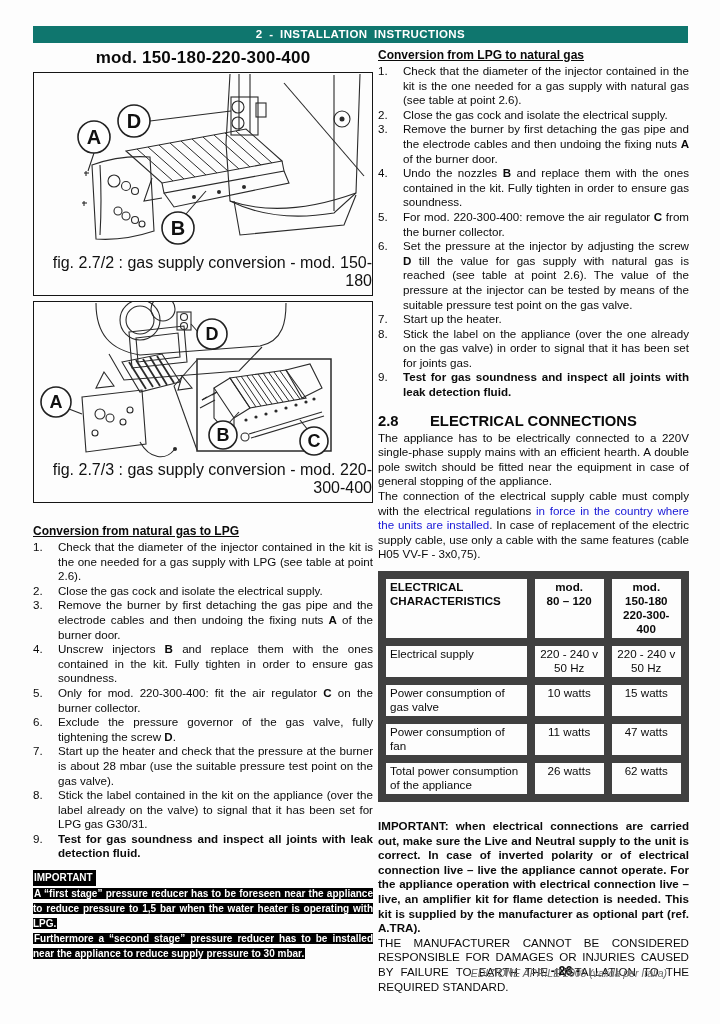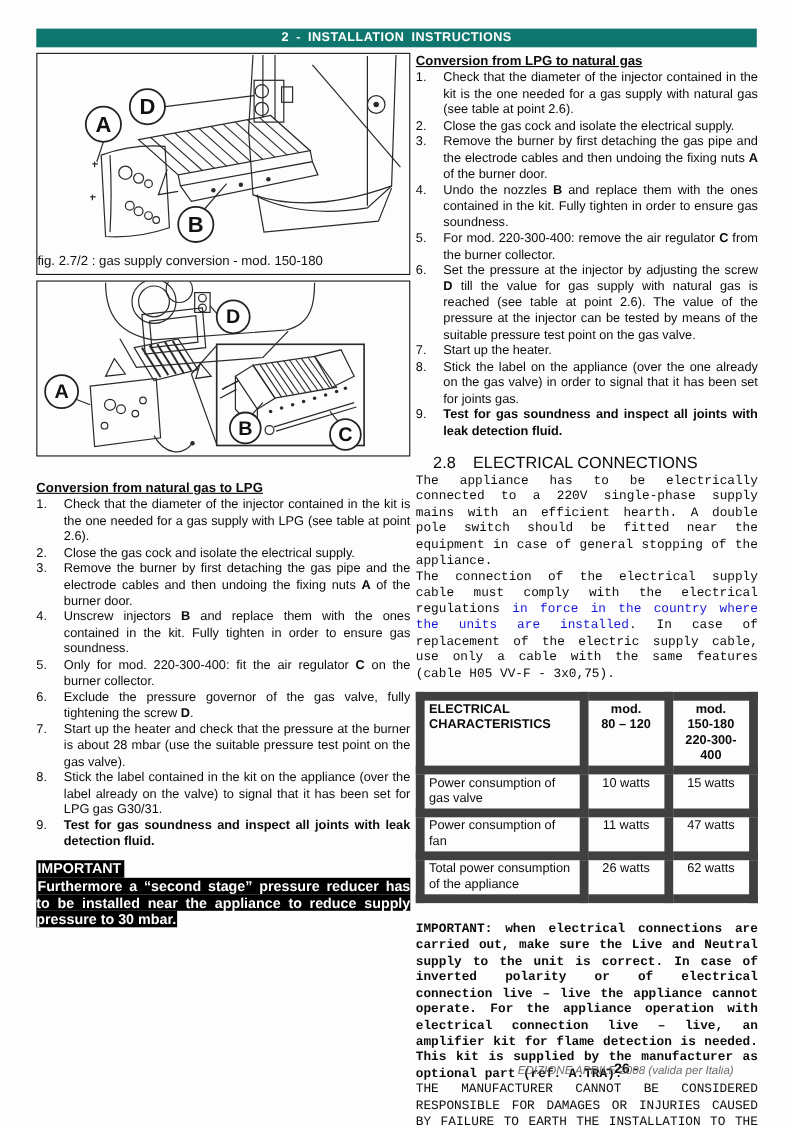--- a/index.html
+++ b/index.html
@@ -14,48 +14,48 @@
     font-size:11.5px; line-height:17px; letter-spacing:.4px; word-spacing:3px;
   }
   .col-left  { position:absolute; left:33px;  top:48px; width:340px; }
   .col-right { position:absolute; left:378px; top:48px; width:311px; }
 
   .model-title { font-size:17px; font-weight:bold; text-align:center; margin:0 0 4px 0; letter-spacing:.2px; }
 
   .figbox { border:1.6px solid #151515; background:#fdfdfd; }
   .figbox + .figbox { margin-top:5px; }
   .figbox svg { display:block; }
-  .figcaption { text-align:left; font-size:12px; padding:1px 0 5px; color:#111; }
+  .figcaption { text-align:right; font-size:16px; padding:1px 0 5px; color:#111; }
 
   .list-heading { font-size:12px; font-weight:bold; text-decoration:underline; margin:0 0 2px 0; }
   .list { margin:0; }
   .li-row { display:flex; font-size:11.6px; line-height:14.6px; text-align:justify; }
   .li-num { flex:0 0 25px; }
   .li-text { flex:1; }
   .li-text.b { font-weight:bold; }
 
-  .para { font-size:11.6px; line-height:14.6px; text-align:justify; margin:0;font-family:Liberation Mono, monospace; }
+  .para { font-size:11.6px; line-height:14.6px; text-align:justify; margin:0; }
   .blue { }
-  .sec-heading { display:flex; font-size:14.8px; font-weight:normal; margin:13px 0 2px;text-align:center; }
+  .sec-heading { display:flex; font-size:14.8px; font-weight:bold; margin:13px 0 2px; }
   .sec-heading .sec-num { flex:0 0 52px; }
 
   table.elec { border-collapse:collapse; margin-top:9px; }
   .elec th, .elec td {
     border:8px solid #404040; font-size:11.6px; line-height:14px;
     padding:1px 4px 2px; vertical-align:top; white-space:pre-line;
   }
   .elec th { font-weight:bold; }
   .elec .c0 { width:141px; text-align:left; }
   .elec .c1 { width:73px;  text-align:center; }
   .elec .c2 { width:74px;  text-align:center; }
 
   .bold-para { font-weight:bold; margin-top:17px; }
   .caps-para { margin-top:0; }
 
-  .important-wrap { margin-top:9px; font-size:13px; line-height:15px; font-weight:bold; }
+  .important-wrap { margin-top:9px; font-size:10px; line-height:15px; font-weight:bold; }
   .important-title span { background:#000; color:#fff; padding:0 3px 1px 1px; display:inline-block; }
   .important-para { text-align:justify; margin:0; }
   .important-para .inv { background:#000; color:#fff; padding:0 1px; }
 
   .footer-page {
     position:absolute; top:964px; left:0; width:580px; text-align:right;
     font-weight:bold; font-size:12.5px;
   }
   .footer-edition {
     position:absolute; top:967px; right:53px; font-style:italic;
@@ -75,20 +75,21 @@
 </head>
 <body>
 
 <div class="page">
 
   <div class="header-bar">
     <span>2 - INSTALLATION INSTRUCTIONS</span>
   </div>
 
   <div class="col-left">
+    <div class="model-title">mod. 150-180-220-300-400</div>
 
     <div class="figbox">
       <svg class="lineart" width="336" height="180" viewBox="0 0 336 180">
 
         <path d="M196 1 L192 70 L196 128 Q240 150 300 140 L322 120 L326 1"></path>
         <path d="M196 128 Q250 146 322 120"></path>
         <path d="M300 2 L300 138"></path>
         <circle cx="308" cy="46" r="8"></circle>
           <circle cx="308" cy="46" r="2.5" class="dot"></circle>
         <line x1="250" y1="10" x2="330" y2="103"></line>
@@ -222,20 +223,21 @@
 
         <circle class="lbl-circle" cx="22" cy="100" r="15"></circle>
         <text x="22" y="106" font-size="18" text-anchor="middle">A</text>
         <circle class="lbl-circle" cx="178" cy="32" r="15"></circle>
         <text x="178" y="38" font-size="18" text-anchor="middle">D</text>
         <circle class="lbl-circle" cx="189" cy="133" r="14"></circle>
         <text x="189" y="139" font-size="18" text-anchor="middle">B</text>
         <circle class="lbl-circle" cx="280" cy="139" r="14"></circle>
         <text x="280" y="145" font-size="18" text-anchor="middle">C</text>
       </svg>
+      <div class="figcaption">fig. 2.7/3 : gas supply conversion - mod. 220-300-400</div>
     </div>
 
     <div class="list-heading" style="margin-top:21px">Conversion from natural gas to LPG</div>
     <div class="list">
         <div class="li-row">
           <span class="li-num">1.</span>
           <span class="li-text">Check that the diameter of the injector contained in the kit is the one needed for a gas supply with LPG (see table at point 2.6).</span>
         </div>
         <div class="li-row">
           <span class="li-num">2.</span>
@@ -266,20 +268,21 @@
           <span class="li-text">Stick the label contained in the kit on the appliance (over the label already on the valve) to signal that it has been set for LPG gas G30/31.</span>
         </div>
         <div class="li-row">
           <span class="li-num">9.</span>
           <span class="li-text b">Test for gas soundness and inspect all joints with leak detection fluid.</span>
         </div>
       </div>
 
     <div class="important-wrap">
       <div class="important-title"><span>IMPORTANT</span></div>
+      <p class="important-para"><span class="inv">A “first stage” pressure reducer has to be foreseen near the appliance to reduce pressure to 1,5 bar when the water heater is operating with LPG.</span></p>
       <p class="important-para"><span class="inv">Furthermore a “second stage” pressure reducer has to be installed near the appliance to reduce supply pressure to 30 mbar.</span></p>
     </div>
   </div>
 
   <div class="col-right">
     <div class="list-heading">Conversion from LPG to natural gas</div>
     <div class="list">
         <div class="li-row">
           <span class="li-num">1.</span>
           <span class="li-text">Check that the diameter of the injector contained in the kit is the one needed for a gas supply with natural gas (see table at point 2.6).</span>
@@ -330,20 +333,27 @@
         <tr>
           <th class="c0">ELECTRICAL CHARACTERISTICS</th>
           <th class="c1">mod.
 80 – 120</th>
           <th class="c2">mod.
 150-180
 220-300-400</th>
         </tr>
       </thead>
       <tbody>
+          <tr>
+            <td class="c0">Electrical supply</td>
+            <td class="c1">220 - 240 v
+50 Hz</td>
+            <td class="c2">220 - 240 v
+50 Hz</td>
+          </tr>
           <tr>
             <td class="c0">Power consumption of gas valve</td>
             <td class="c1">10 watts</td>
             <td class="c2">15 watts</td>
           </tr>
           <tr>
             <td class="c0">Power consumption of fan</td>
             <td class="c1">11 watts</td>
             <td class="c2">47 watts</td>
           </tr>

